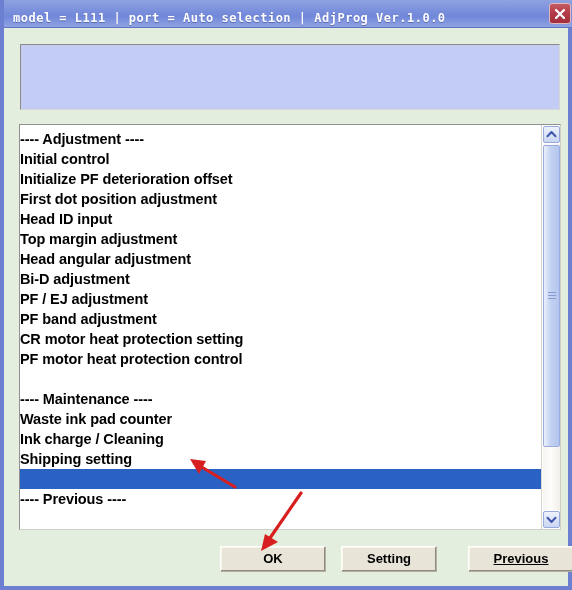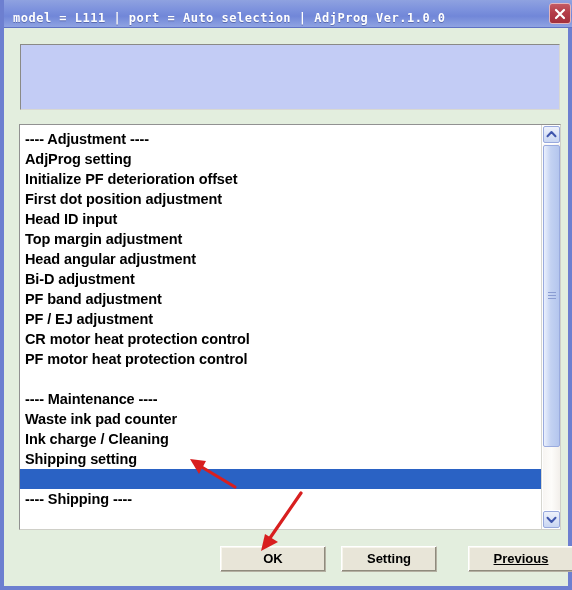--- a/index.html
+++ b/index.html
@@ -94,21 +94,20 @@
   }
   #list-items {
     position: absolute;
     left: 0;
     top: 4px;
     right: 19px;
   }
   .list-item {
     height: 20px;
     line-height: 20px;
-    padding-left: 5px;
     font-size: 14.5px;
     font-weight: bold;
     color: #000000;
     white-space: nowrap;
     cursor: default;
     letter-spacing: -0.1px;
   }
   .list-item.selected {
     background: #2a62c4;
     color: #ffffff;
@@ -222,38 +221,38 @@
     </div>
   </div>
 
   <div id="info-panel">
     <span></span>
   </div>
 
   <div id="listbox">
     <div id="list-items">
         <div class="list-item">---- Adjustment ----</div>
-        <div class="list-item">AdjProg setting</div>
+        <div class="list-item">Initial control</div>
         <div class="list-item">Initialize PF deterioration offset</div>
         <div class="list-item">First dot position adjustment</div>
         <div class="list-item">Head ID input</div>
         <div class="list-item">Top margin adjustment</div>
         <div class="list-item">Head angular adjustment</div>
         <div class="list-item">Bi-D adjustment</div>
+        <div class="list-item">PF / EJ adjustment</div>
         <div class="list-item">PF band adjustment</div>
-        <div class="list-item">PF / EJ adjustment</div>
-        <div class="list-item">CR motor heat protection control</div>
+        <div class="list-item">CR motor heat protection setting</div>
         <div class="list-item">PF motor heat protection control</div>
         <div class="list-item spacer"></div>
         <div class="list-item">---- Maintenance ----</div>
         <div class="list-item">Waste ink pad counter</div>
         <div class="list-item">Ink charge / Cleaning</div>
         <div class="list-item">Shipping setting</div>
         <div class="list-item spacer selected"></div>
-        <div class="list-item">---- Shipping ----</div>
+        <div class="list-item">---- Previous ----</div>
       </div>
 
     <div id="scrollbar">
       <div class="sb-btn" id="sb-up">
         <svg width="11" height="9" viewBox="0 0 11 9">
           <path d="M1.5 6.2 L5.5 2 L9.5 6.2" stroke="#3f56ad" stroke-width="2" fill="none" stroke-linecap="round" stroke-linejoin="round"></path>
         </svg>
       </div>
       <div id="sb-track"></div>
       <div id="sb-thumb">

